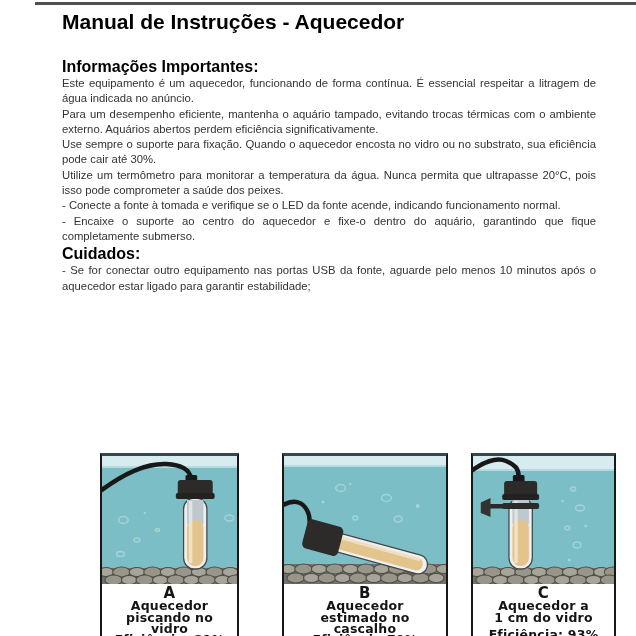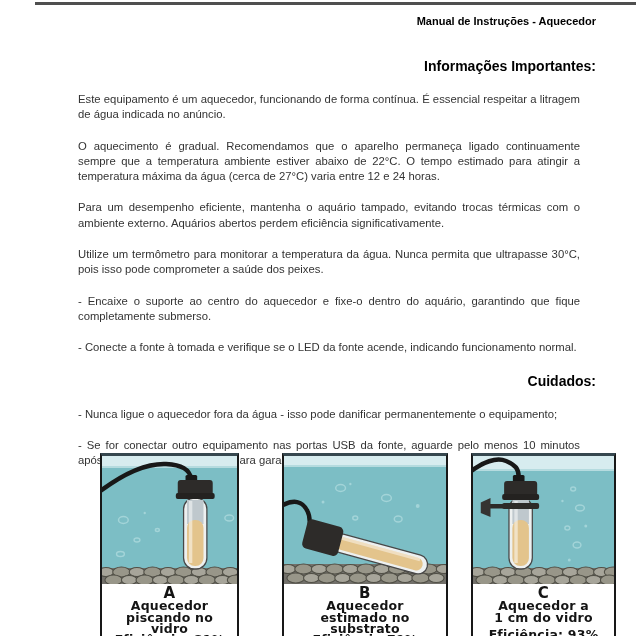--- a/index.html
+++ b/index.html
@@ -2,23 +2,23 @@
 <html><head>
 <meta charset="utf-8">
 <style>
   html,body{margin:0;padding:0;}
   body{
     width:636px;height:636px;position:relative;background:#ffffff;
     overflow:hidden;font-family:"Liberation Sans",sans-serif;
   }
   .top-rule{position:absolute;left:35px;right:0;top:2px;height:3px;background:#4f4f4f;}
   .doc{position:absolute;left:62px;top:12px;width:534px;color:#333;}
-  .doc h1{font-size:11px;line-height:19px;font-weight:bold;color:#000;margin:0 0 26px 0;text-align:right;}
-  .doc h2{font-size:14px;line-height:19px;font-weight:bold;color:#000;margin:0;text-align:right;}
-  .doc p{font-size:11.3px;line-height:15.3px;margin:16px;text-align:justify;color:#333;}
+  .doc h1{font-size:21px;line-height:19px;font-weight:bold;color:#000;margin:0 0 26px 0;}
+  .doc h2{font-size:16px;line-height:19px;font-weight:bold;color:#000;margin:0;}
+  .doc p{font-size:11.3px;line-height:15.3px;margin:0;text-align:justify;color:#333;}
   .figrow{position:absolute;top:437px;left:0;right:0;height:192px;}
   .panel{
     position:absolute;top:0;height:190px;box-sizing:border-box;background:#fff;
     border:2px solid #181818;border-top:3px solid #36474f;
     display:flex;flex-direction:column;
   }
   .panel.a{left:60px;width:139px;}
   .panel.b{left:242px;width:166px;}
   .panel.c{left:431px;width:145px;}
   .illus{display:block;width:100%;height:128px;flex:none;}
@@ -43,33 +43,32 @@
 </svg>
 
 <div class="top-rule"></div>
 
 <div class="doc">
   <h1>Manual de Instruções - Aquecedor</h1>
 
   <section>
     <h2>Informações Importantes:</h2>
     <p>Este equipamento é um aquecedor, funcionando de forma contínua. É essencial respeitar a litragem de água indicada no anúncio.</p>
-    <p>O aquecimento é gradual. Recomendamos que o aparelho permaneça ligado continuamente sempre que a temperatura ambiente estiver abaixo de 22°C. O tempo estimado para atingir a temperatura máxima da água (cerca de 27°C) varia entre 12 e 24 horas.</p>
     <p>Para um desempenho eficiente, mantenha o aquário tampado, evitando trocas térmicas com o ambiente externo. Aquários abertos perdem eficiência significativamente.</p>
-    <p>Utilize um termômetro para monitorar a temperatura da água. Nunca permita que ultrapasse 30°C, pois isso pode comprometer a saúde dos peixes.</p>
+    <p>Use sempre o suporte para fixação. Quando o aquecedor encosta no vidro ou no substrato, sua eficiência pode cair até 30%.</p>
+    <p>Utilize um termômetro para monitorar a temperatura da água. Nunca permita que ultrapasse 20°C, pois isso pode comprometer a saúde dos peixes.</p>
   </section>
 
   <section>
+    <p>- Conecte a fonte à tomada e verifique se o LED da fonte acende, indicando funcionamento normal.</p>
     <p>- Encaixe o suporte ao centro do aquecedor e fixe-o dentro do aquário, garantindo que fique completamente submerso.</p>
-    <p>- Conecte a fonte à tomada e verifique se o LED da fonte acende, indicando funcionamento normal.</p>
   </section>
 
   <section>
     <h2>Cuidados:</h2>
-    <p>- Nunca ligue o aquecedor fora da água - isso pode danificar permanentemente o equipamento;</p>
     <p>- Se for conectar outro equipamento nas portas USB da fonte, aguarde pelo menos 10 minutos após o aquecedor estar ligado para garantir estabilidade;</p>
   </section>
 </div>
 
 <div class="figrow">
 
   <figure class="panel a">
     <svg class="illus" viewBox="0 0 139 128" preserveAspectRatio="none">
       <rect x="0" y="0" width="139" height="11" fill="#d7ecef"></rect>
       <rect x="0" y="10" width="139" height="2" fill="#b5dbdf"></rect>
@@ -166,21 +165,21 @@
         <rect x="50" y="76" width="100" height="19" rx="9.5" fill="#edf0f0" stroke="#474747" stroke-width="1.3"></rect>
         <rect x="53" y="79" width="92" height="13" rx="6.5" fill="#e3c48c"></rect>
         <rect x="55" y="79" width="86" height="3" fill="rgba(255,255,255,0.45)"></rect>
         <rect x="20" y="70" width="38" height="30" rx="5" fill="#2d2b29"></rect>
       </g>
     </svg>
     <figcaption class="plabel">
       <div class="pletter">B</div>
       <div class="pline">Aquecedor</div>
       <div class="pline">estimado no</div>
-      <div class="pline">substrato</div>
+      <div class="pline">cascalho</div>
       <div class="peff">Eficiência:79%</div>
     </figcaption>
   </figure>
 
   <figure class="panel c">
     <svg class="illus" viewBox="0 0 145 128" preserveAspectRatio="none">
       <rect x="0" y="0" width="145" height="14" fill="#d7ecef"></rect>
       <rect x="0" y="13" width="145" height="2" fill="#b5dbdf"></rect>
       <rect x="0" y="15" width="145" height="97" fill="#7cbec5"></rect>
       <g stroke="#a3d4d8" stroke-width="1.5" fill="none">

